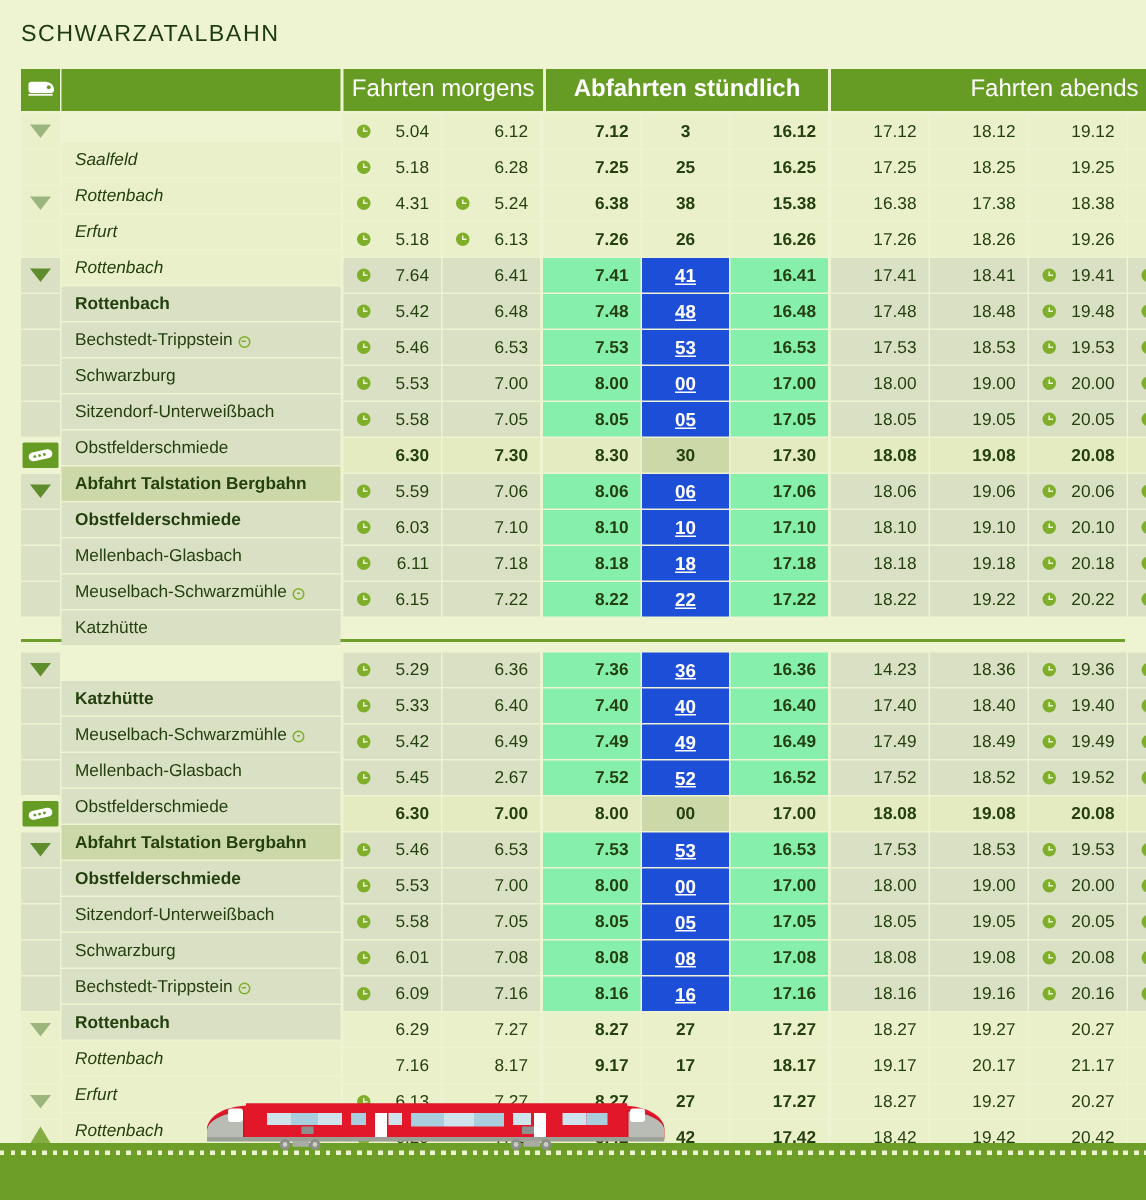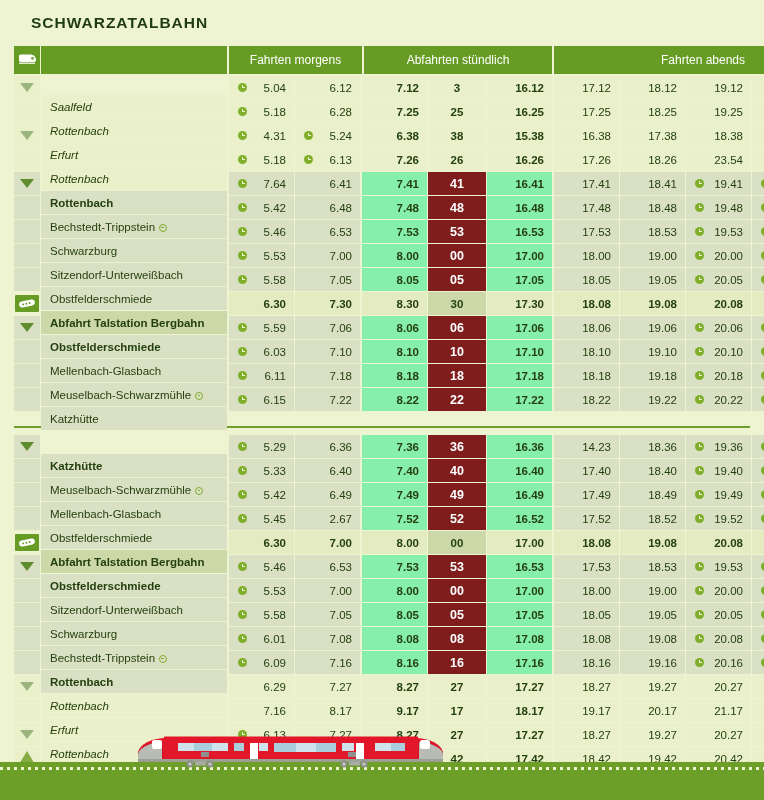--- a/index.html
+++ b/index.html
@@ -6,48 +6,48 @@
   html, body {
     width: 764px; height: 800px;
     background: #eef3d1;
     font-family: "Liberation Sans", sans-serif;
     overflow: hidden;
   }
   #page { position: relative; width: 764px; height: 800px; background: #eef3d1; }
 
   
   .title {
-    position: absolute; left: 31px; top: 14px;
-    font-size: 15.5px; font-weight: bold; letter-spacing: 1.0px;
+    position: absolute; left: 14px; top: 14px;
+    font-size: 15.5px; font-weight: normal; letter-spacing: 1.0px;
     color: #1d3a10;
   }
 
   
   .tbl { position: absolute; left: 14px; top: 46px; width: 736px; }
   .row { display: flex; width: 736px; align-items: stretch; }
 
   
   .c-arrow { width: 26px; flex: 0 0 26px; }
   .c-name  { width: 186px; flex: 0 0 186px; }
   .c-t     { width: 65px;  flex: 0 0 65px; }
   .c-hour  { width: 58px;  flex: 0 0 58px; }
   .c-t2    { width: 65px;  flex: 0 0 65px; }
   .c-ev    { width: 65px;  flex: 0 0 65px; }
 
   
   .hdr { height: 28px; margin-bottom: 2px; }
   .hdr .hcell {
     background: #679c24; color: #ffffff;
-    font-size: 12px; display: flex; align-items: center; justify-content: center;
+    font-size: 16px; display: flex; align-items: center; justify-content: center;
     height: 28px;
   }
   .hdr .h-icon { width: 26px; flex: 0 0 26px; margin-right: 1px; }
   .hdr .h-blank { width: 186px; flex: 0 0 186px; margin-right: 2px; }
   .hdr .h-morg { width: 133px; flex: 0 0 133px; margin-right: 2px; }
-  .hdr .h-stund { width: 188px; flex: 0 0 188px; margin-right: 2px; font-weight: normal; }
+  .hdr .h-stund { width: 188px; flex: 0 0 188px; margin-right: 2px; font-weight: bold; }
   .hdr .h-abend { width: 298px; flex: 0 0 298px; }
   .train-hdr-icon { width: 20px; height: 12px; position: relative; }
   .train-hdr-icon svg { display: block; }
 
   
   .brow { height: 23px; margin-bottom: 1px; }
   .cell {
     height: 23px; display: flex; align-items: center;
     font-size: 11.5px; color: #25400f; position: relative;
   }
@@ -56,21 +56,21 @@
   .cell.ctr { justify-content: center; }
 
   
   .gap1 { margin-right: 1px; }
   .gap2 { margin-right: 2px; }
 
   
   .bg-pale   { background: #eaf0ca; }   
   .bg-gray   { background: #d9e0c4; }   
   .bg-lemon  { background: #86efac; }   
-  .bg-dark   { background: #7f1d1d; }   
+  .bg-dark   { background: #1d4ed8; text-decoration: underline; }   
   .bg-bergb  { background: #e4ebc0; align-items: center; }
   .bg-bergb2 { background: #ccd8a8; text-align: center; }
   .bg-none   { background: transparent; }
 
   .cell.dark { color: #ffffff; font-weight: bold; font-size: 12.5px; }
   .cell.bold { font-weight: bold; }
 
   .nm-label { white-space: nowrap; }
   .nm-italic { font-style: italic; }
   .nm-bold { font-weight: bold; }
@@ -287,21 +287,21 @@
           <div class="cell num c-t2 bg-pale gap2 bold">
             <span>16.26</span>
           </div>
           <div class="cell num c-ev bg-pale gap1">
             <span>17.26</span>
           </div>
           <div class="cell num c-ev bg-pale gap1">
             <span>18.26</span>
           </div>
           <div class="cell num c-ev bg-pale gap1">
-            <span>23.54</span>
+            <span>19.26</span>
           </div>
           <div class="cell num c-ev bg-pale"></div>
         </div>
         <div class="row brow">
           <div class="cell c-arrow gap1 bg-gray">
             <span class="arr-down"></span>
           </div>
           <div class="cell nm c-name gap2 bg-gray">
             <span class="nm-label nm-bold">Rottenbach</span>
           </div>

